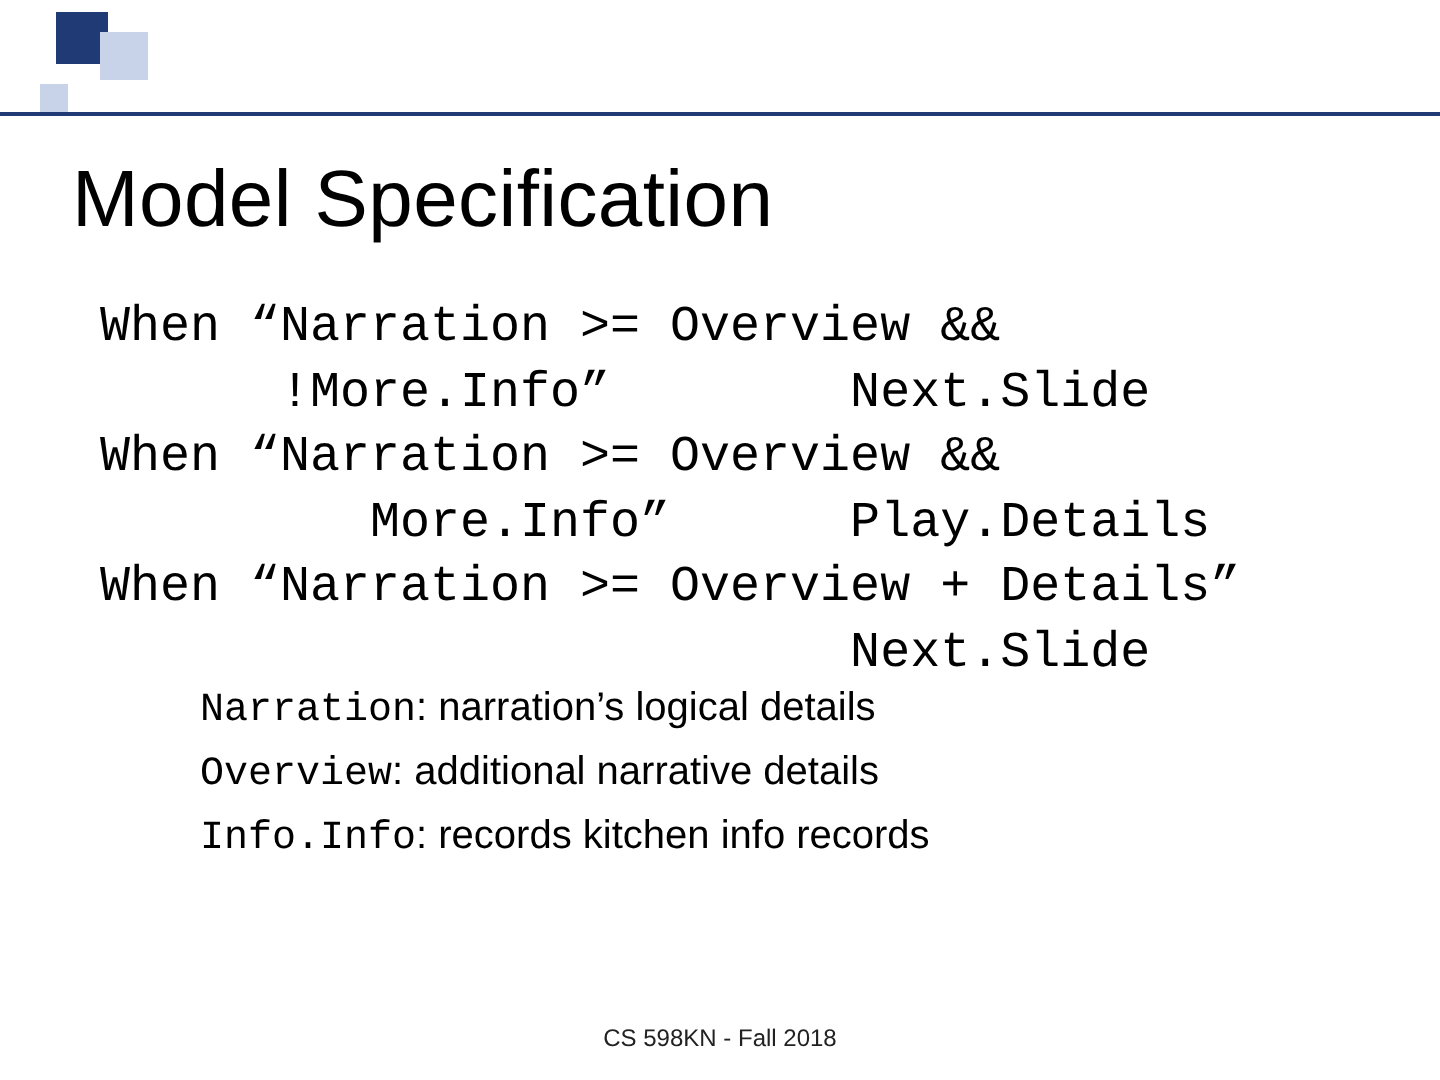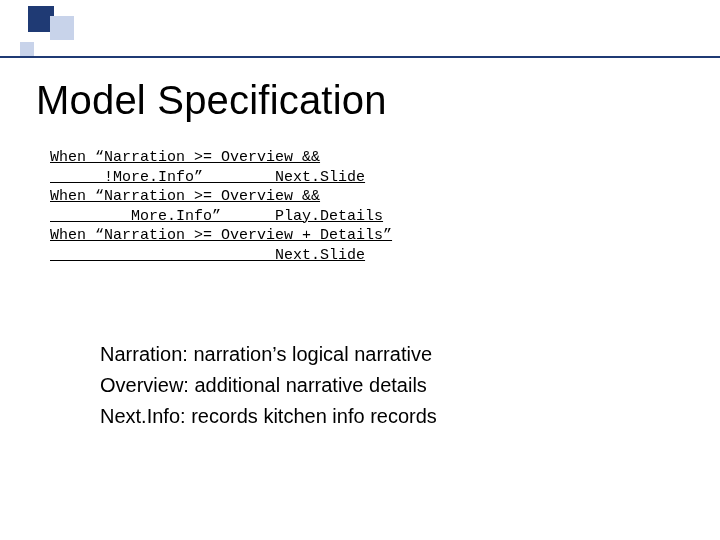--- a/index.html
+++ b/index.html
@@ -4,24 +4,24 @@
 <style>
   * { margin: 0; padding: 0; box-sizing: border-box; }
   html, body { width: 720px; height: 540px; background: #fff; font-family: Arial, Helvetica, sans-serif; color: #000; }
   .slide { width: 581px; height: 540px; position: relative; padding: 0; }
   .accent { position: absolute; top: 0; left: 0; width: 720px; height: 58px; }
   .accent .hline { position: absolute; top: 56px; left: 0; width: 720px; height: 2px; background: #1f3a74; }
   .accent .box1 { position: absolute; top: 6px; left: 28px; width: 26px; height: 26px; background: #1f3a74; }
   .accent .box2 { position: absolute; top: 16px; left: 50px; width: 24px; height: 24px; background: #c8d3ea; }
   .accent .box3 { position: absolute; top: 42px; left: 20px; width: 14px; height: 14px; background: #c8d3ea; }
   .title { position: absolute; top: 78px; left: 36px; font-size: 40px; font-weight: 400; letter-spacing: 0.2px; }
-  .code-block { position: absolute; top: 148px; left: 50px; width: 620px; font-family: "Courier New", Courier, monospace; font-size: 15px; line-height: 1.3; white-space: pre; text-decoration: underline; }
+  .code-block { position: absolute; top: 148px; left: 50px; width: 620px; font-family: "Courier New", Courier, monospace; font-size: 25px; line-height: 1.3; white-space: pre; }
   .defs { position: absolute; top: 340px; left: 100px; width: 560px; font-size: 20px; line-height: 1.45; }
   .defs .row { margin-bottom: 2px; }
-  .defs .term { font-family: Liberation Sans, sans-serif; }
+  .defs .term { font-family: Liberation Mono, monospace; }
   .footer { position: absolute; bottom: 14px; width: 720px; text-align: center; font-size: 12px; color: #222; }
 </style>
 </head>
 <body>
 
 <div class="slide">
   <div class="accent">
     <div class="box1"></div>
     <div class="box2"></div>
     <div class="box3"></div>
@@ -32,23 +32,24 @@
 
   <div class="code-block">When “Narration &gt;= Overview &amp;&amp;
       !More.Info”        Next.Slide
 When “Narration &gt;= Overview &amp;&amp;
          More.Info”      Play.Details
 When “Narration &gt;= Overview + Details”
                          Next.Slide</div>
 
   <div class="defs">
     <div class="row">
-      <span class="term">Narration</span><span>: narration’s logical narrative</span>
+      <span class="term">Narration</span><span>: narration’s logical details</span>
     </div>
     <div class="row">
       <span class="term">Overview</span><span>: additional narrative details</span>
     </div>
     <div class="row">
-      <span class="term">Next.Info</span><span>: records kitchen info records</span>
+      <span class="term">Info.Info</span><span>: records kitchen info records</span>
     </div>
   </div>
 
+  <div class="footer">CS 598KN - Fall 2018</div>
 </div>
 
 </body></html>

